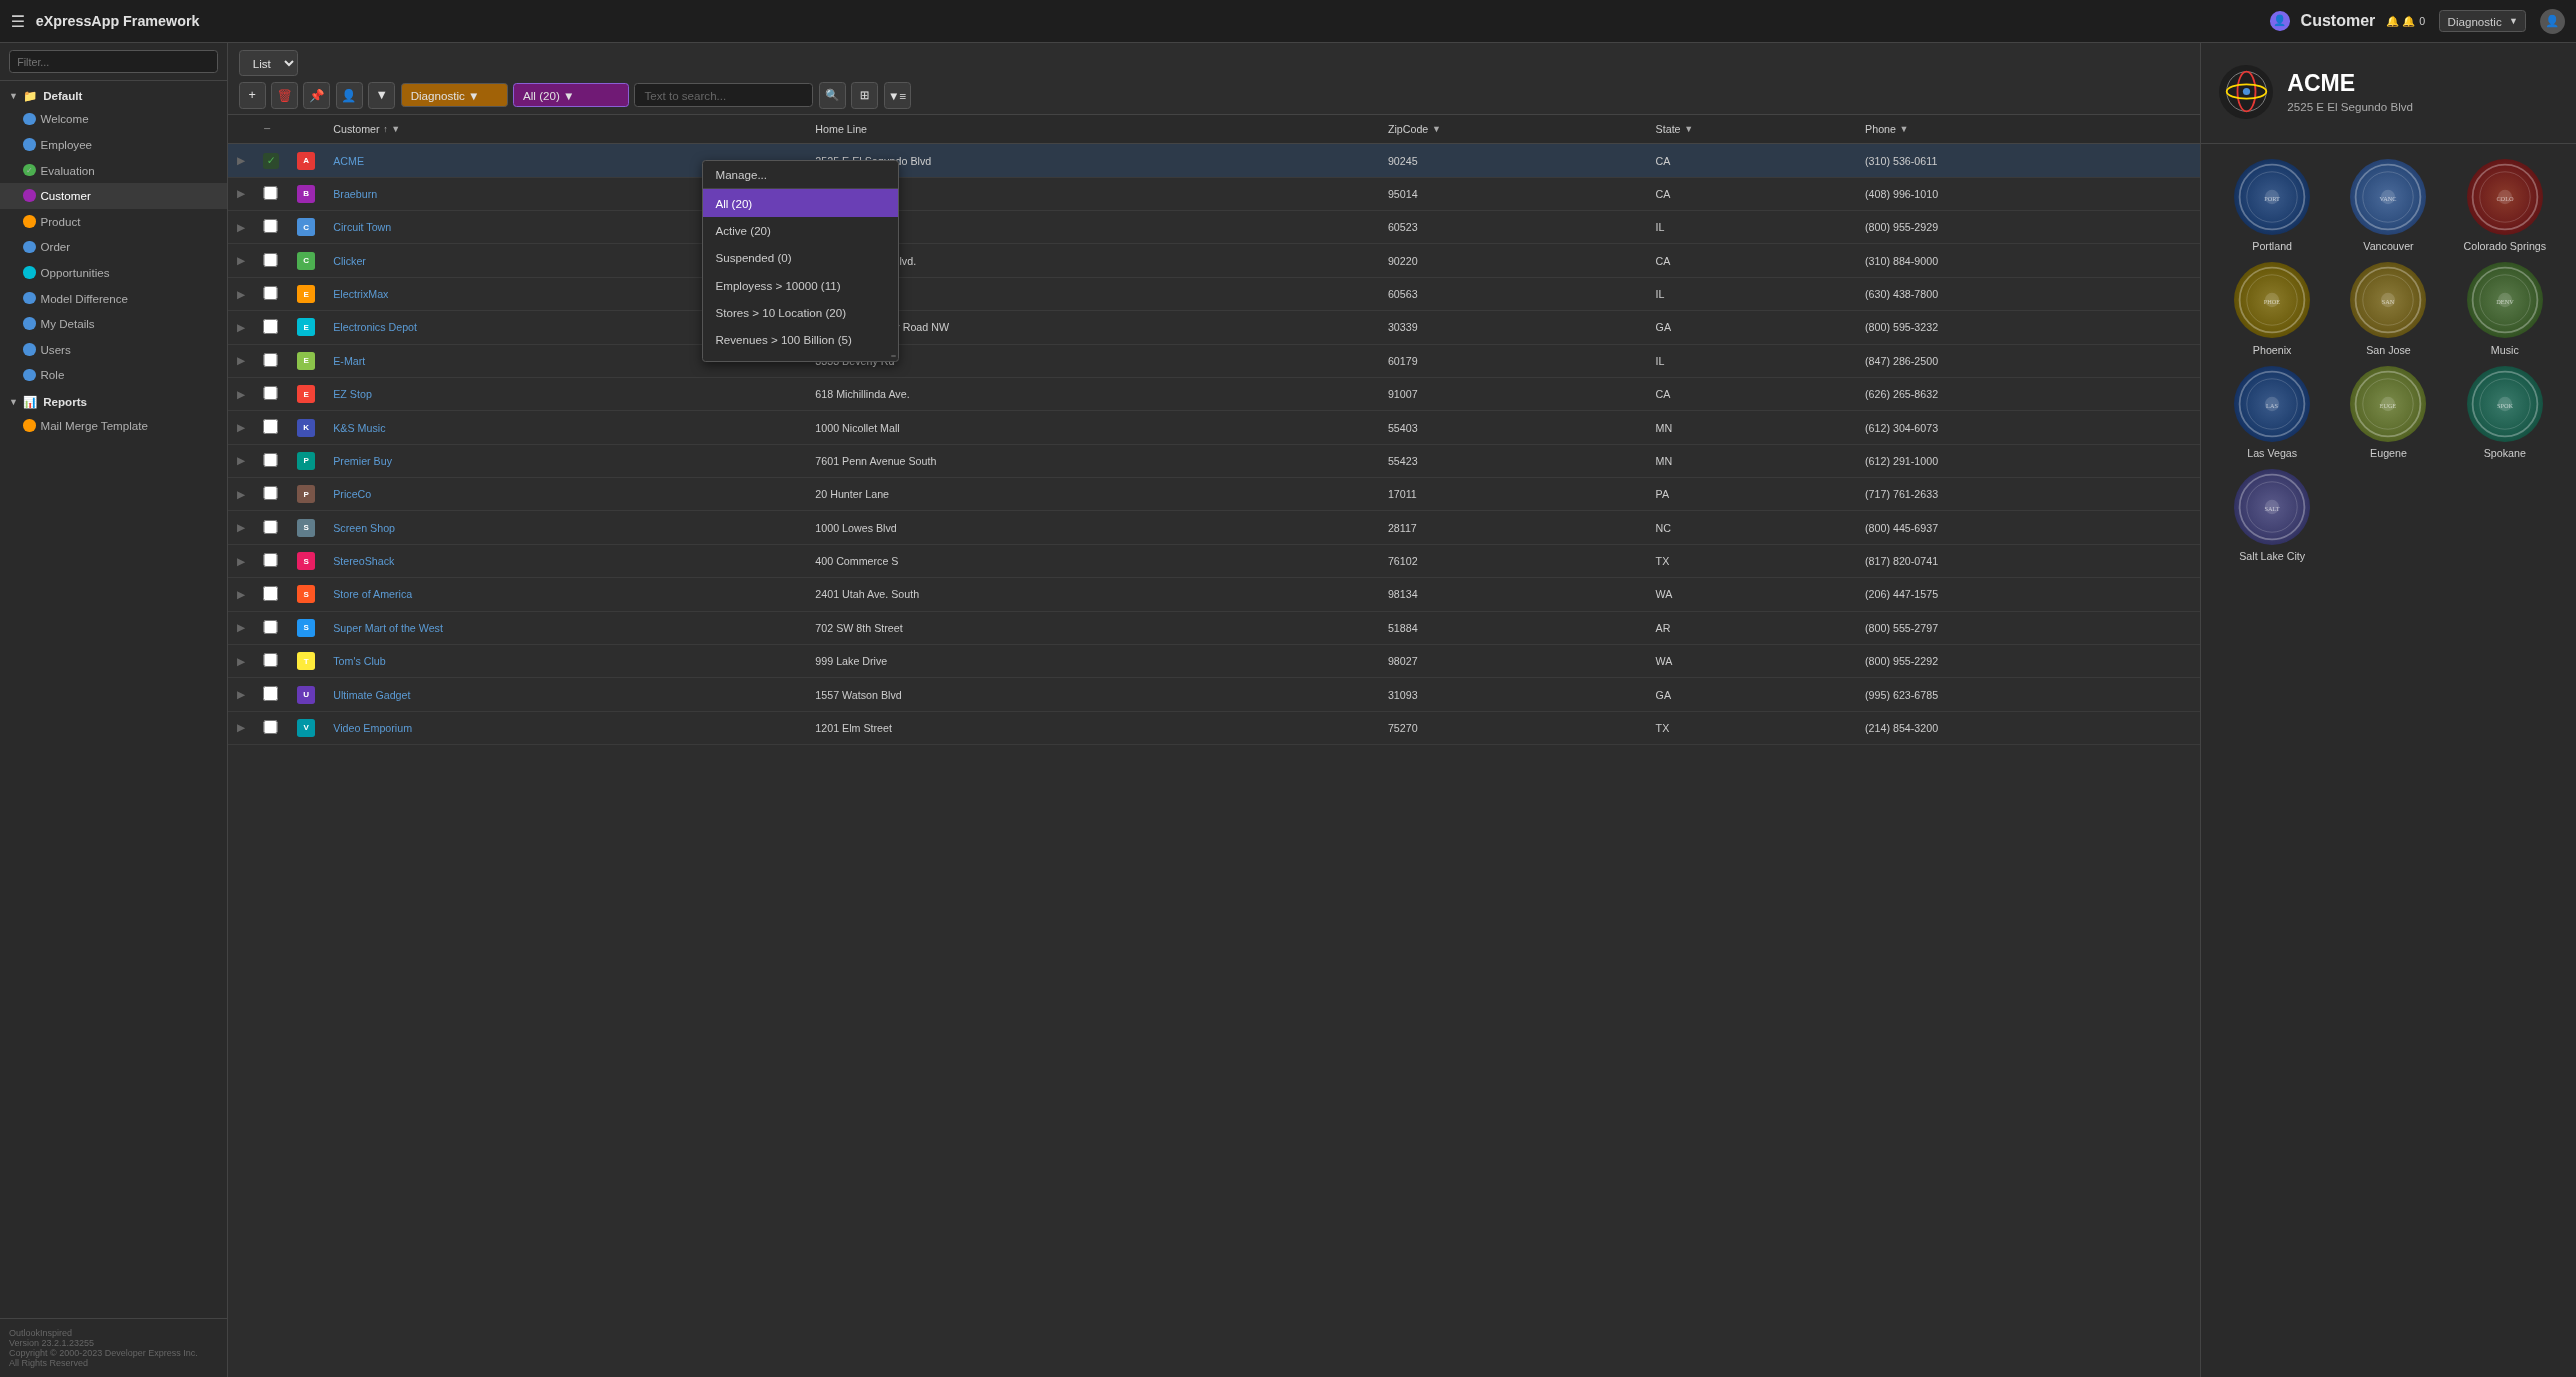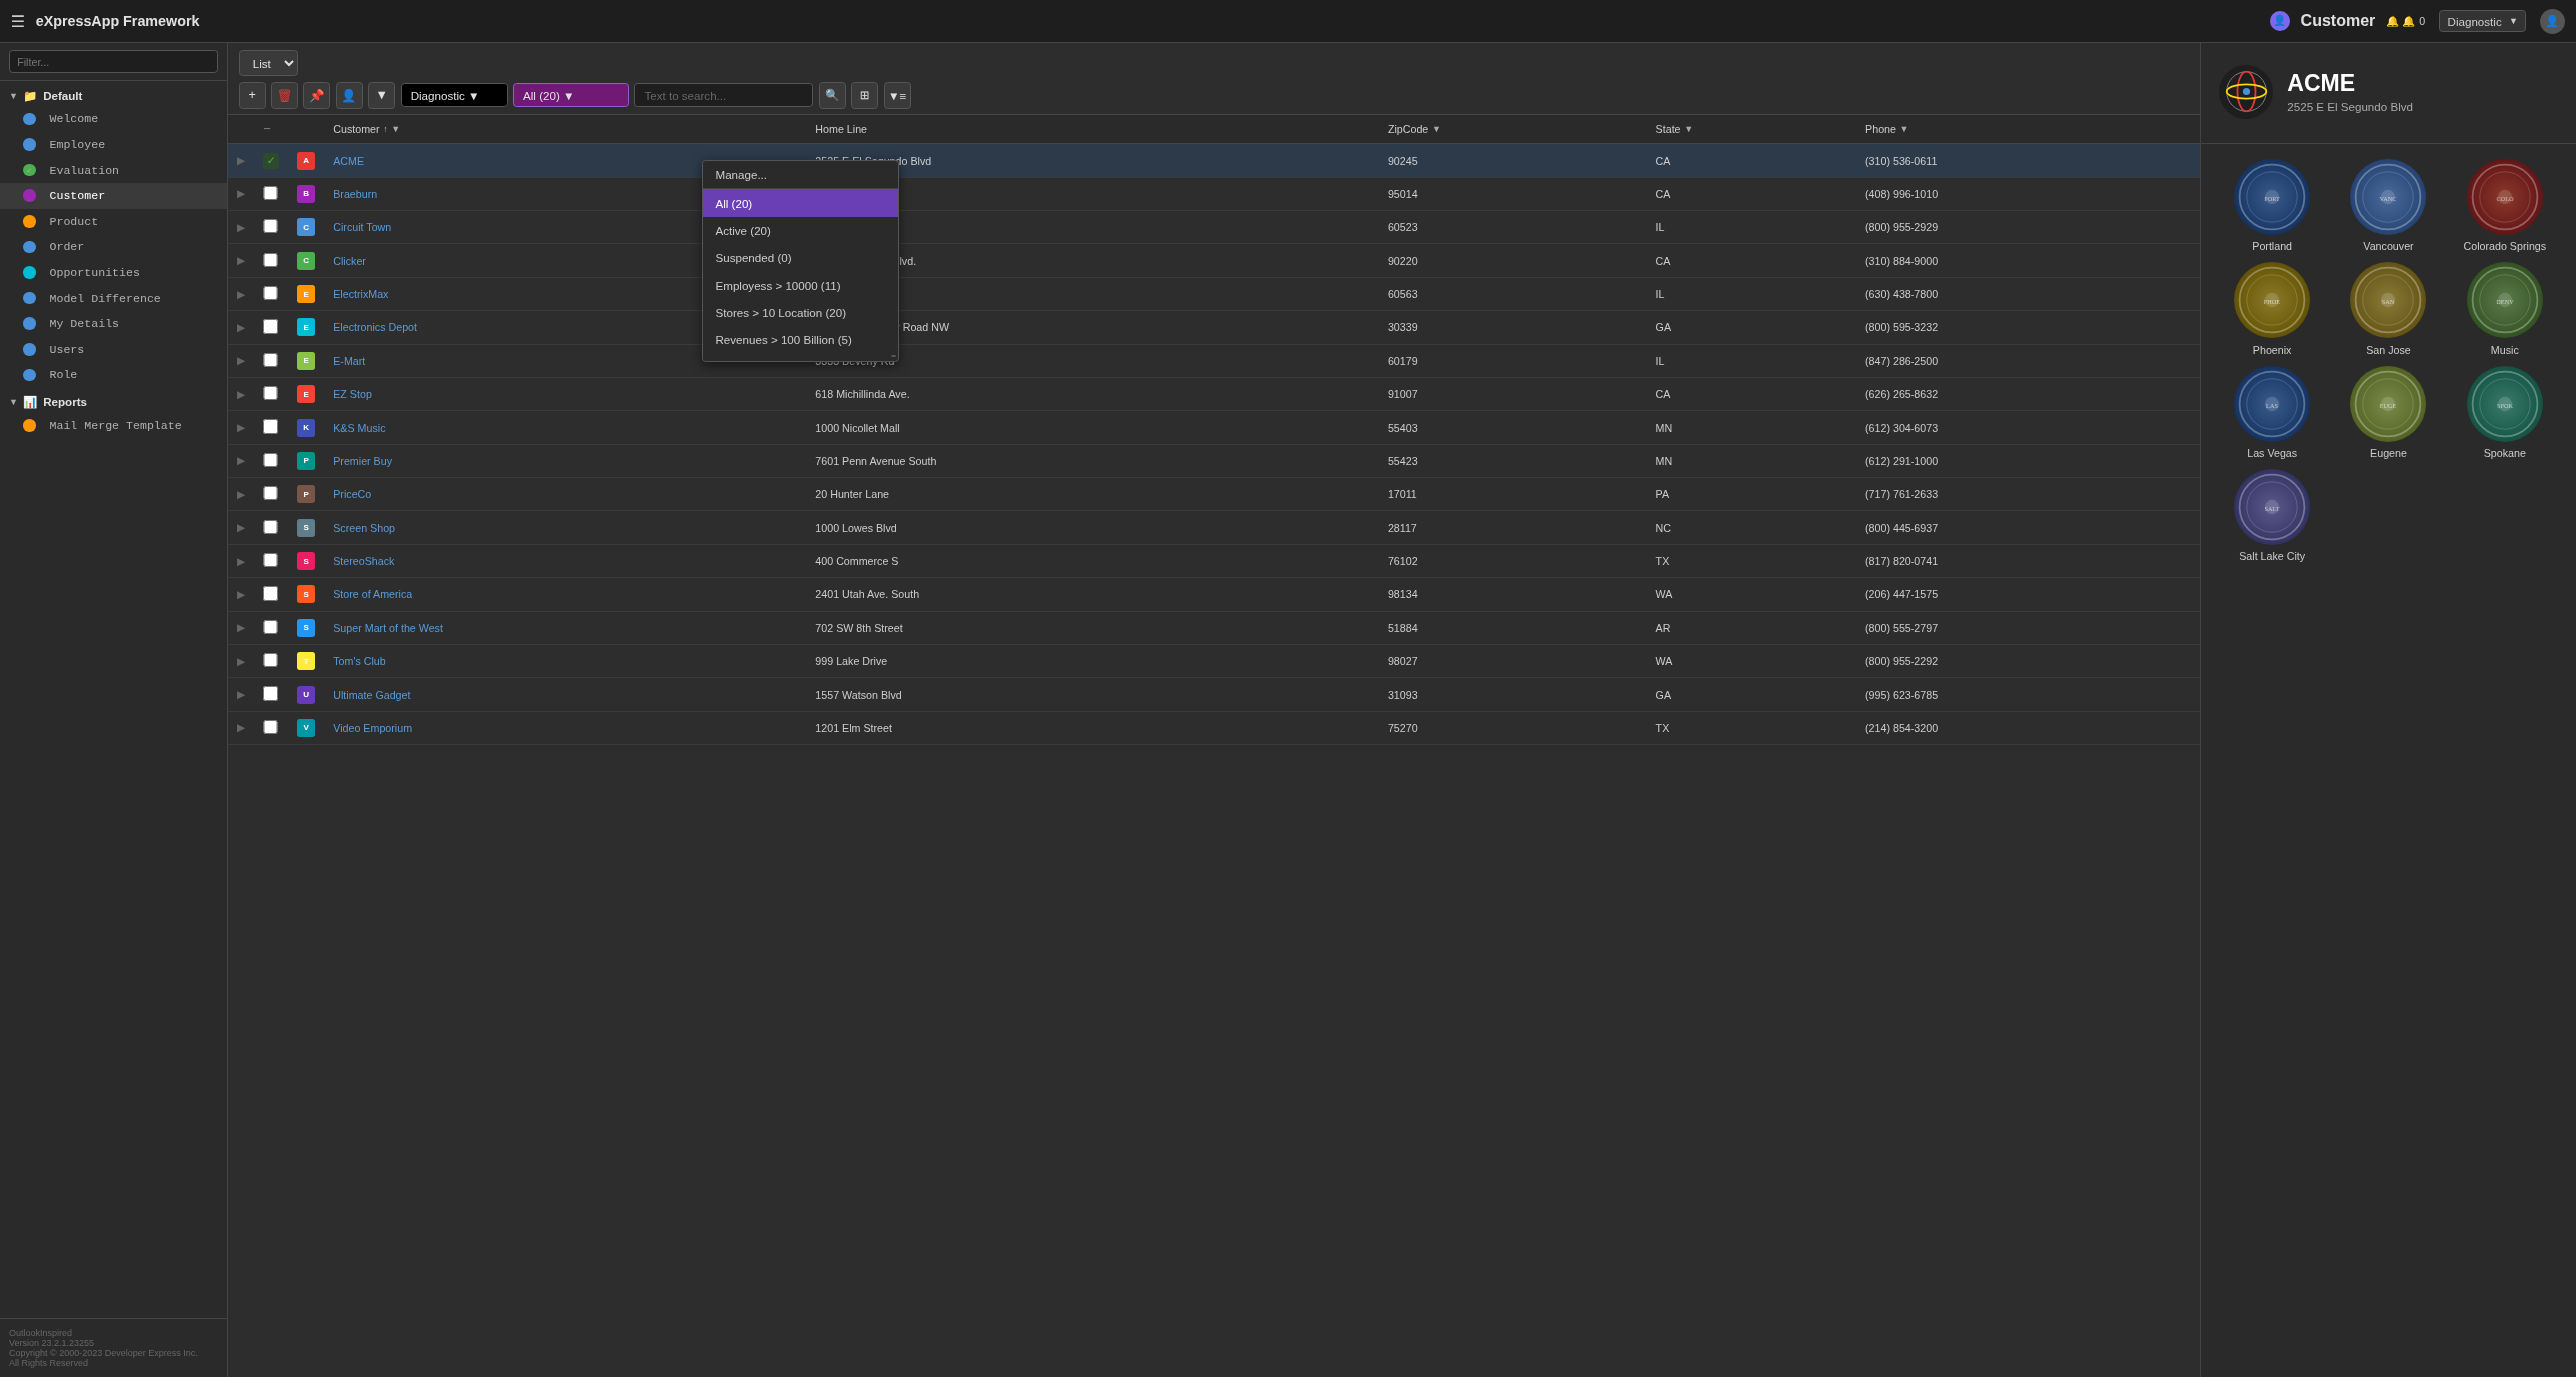--- a/index.html
+++ b/index.html
@@ -20,38 +20,38 @@
     
     .layout { display: flex; height: calc(100vh - 43px); }
 
     
     .sidebar { width: 228px; background: #2a2a2a; border-right: 0.9px solid #444; overflow-y: auto; flex-shrink: 0; display: flex; flex-direction: column; }
     .sidebar-filter { padding: 7.2px 9px; border-bottom: 0.9px solid #444; }
     .sidebar-filter input { width: 100%; background: #1e1e1e; border: 0.9px solid #555; color: #ccc; padding: 4.5px 7.2px; border-radius: 3.6px; font-size: 10.7px; }
     .sidebar-section { }
     .sidebar-group-header { display: flex; align-items: center; gap: 5.4px; padding: 7.2px 9px 3.6px; color: #e0e0e0; font-weight: 600; cursor: pointer; }
     .sidebar-group-header .chevron { font-size: 9px; color: #aaa; }
-    .sidebar-item { display: flex; align-items: center; gap: 14px; padding: 6.3px 9px 6.3px 23px; cursor: pointer; color: #b0b0b0; font-family: Liberation Mono, monospace; }
+    .sidebar-item { display: flex; align-items: center; gap: 5px; padding: 6.3px 9px 6.3px 23px; cursor: pointer; color: #b0b0b0; }
     .sidebar-item.active { background: #3a3a3a; color: #fff; }
     .sidebar-item .item-dot { width: 12.5px; height: 12.5px; border-radius: 50%; display: flex; align-items: center; justify-content: center; font-size: 8px; flex-shrink: 0; }
     .dot-blue { background: #4a90d9; }
     .dot-purple { background: #9c27b0; }
     .dot-orange { background: #ff9800; }
     .dot-teal { background: #00bcd4; }
     .dot-check { background: #4caf50; font-size: 8px; }
     .sidebar-footer { margin-top: auto; padding: 9px; font-size: 9px; color: #666; border-top: 0.9px solid #444; }
 
     
     .main-content { flex: 1; display: flex; flex-direction: column; overflow: hidden; }
     .view-select { background: #3a3a3a; border: 0.9px solid #555; color: #e0e0e0; padding: 4.5px 9px; border-radius: 3.6px; font-size: 11.6px; cursor: pointer; }
     .toolbar-btn { background: #3a3a3a; border: 0.9px solid #555; color: #e0e0e0; width: 27px; height: 27px; border-radius: 3.6px; display: flex; align-items: center; justify-content: center; cursor: pointer; font-size: 12.5px; }
     .toolbar-btn.red-icon { color: #e53935; }
     .toolbar-btn.yellow-icon { color: #ffc107; }
     .toolbar-btn.blue-icon { color: #4a90d9; }
-    .filter-dropdown { background: #000000; border: 0.9px solid #555; color: #e0e0e0; padding: 4.5px 9px; border-radius: 3.6px; font-size: 11.6px; cursor: pointer; }
+    .filter-dropdown { background: #a16207; border: 0.9px solid #555; color: #e0e0e0; padding: 4.5px 9px; border-radius: 3.6px; font-size: 11.6px; cursor: pointer; }
     .search-input { background: #1e1e1e; border: 0.9px solid #555; color: #e0e0e0; padding: 4.5px 9px; border-radius: 3.6px; font-size: 11.6px; width: 179px; }
     .search-input::placeholder { color: #666; }
     .search-btn { background: #3a3a3a; border: 0.9px solid #555; color: #e0e0e0; width: 27px; height: 27px; border-radius: 3.6px; display: flex; align-items: center; justify-content: center; cursor: pointer; }
 
     
     .table-container { flex: 1; overflow-y: auto; position: relative; }
     table { width: 100%; border-collapse: collapse; }
     thead th { background: #2a2a2a; color: #ccc; padding: 7.2px 9px; text-align: left; border-bottom: 0.9px solid #444; font-weight: 500; font-size: 10.7px; white-space: nowrap; position: sticky; top: 0; z-index: 5; }
     thead th .col-header { display: flex; align-items: center; gap: 3.6px; }
     thead th .sort-icon { font-size: 9px; color: #aaa; }

